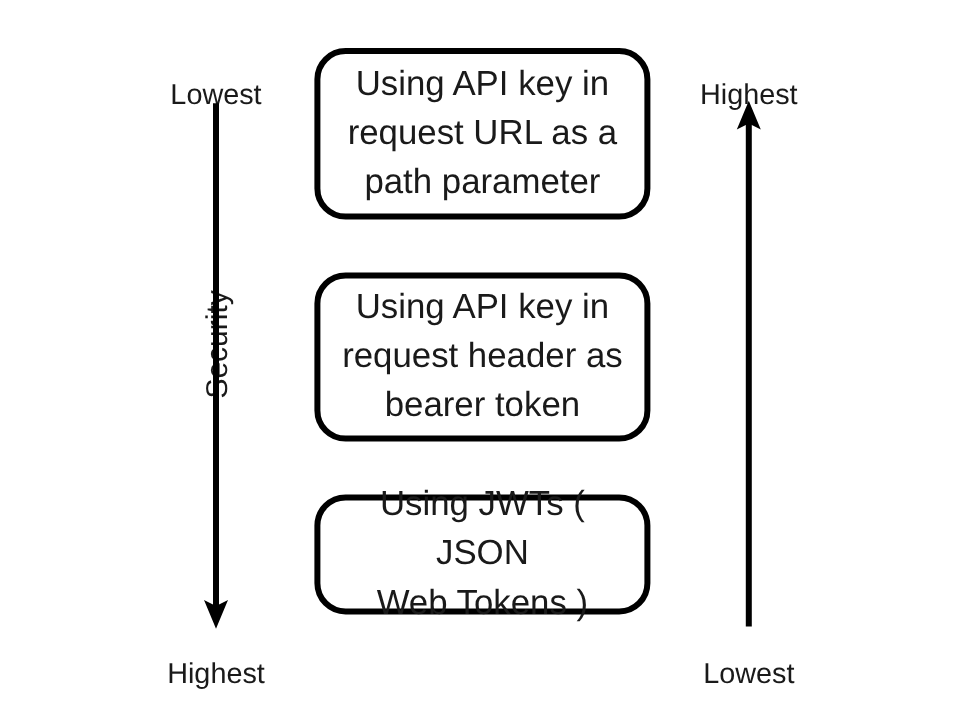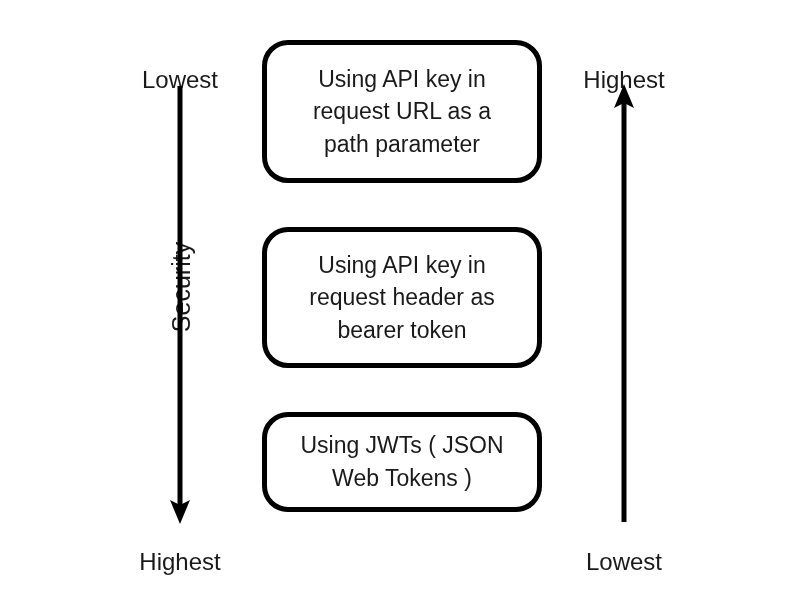--- a/index.html
+++ b/index.html
@@ -79,21 +79,21 @@
     display: flex;
     align-items: center;
     justify-content: center;
     padding: 6px 16px;
   }
   #option-box-0 { top:  40px; height: 143px; }
   #option-box-1 { top: 227px; height: 141px; }
   #option-box-2 { top: 412px; height: 100px; }
 
   .option-text {
-    font-size: 23px;
+    font-size: 29px;
     line-height: 1.42;
     text-align: center;
     color: #1a1a1a;
     white-space: pre-line;
   }
 </style>
 </head>
 <body>
 
 <div id="canvas">

